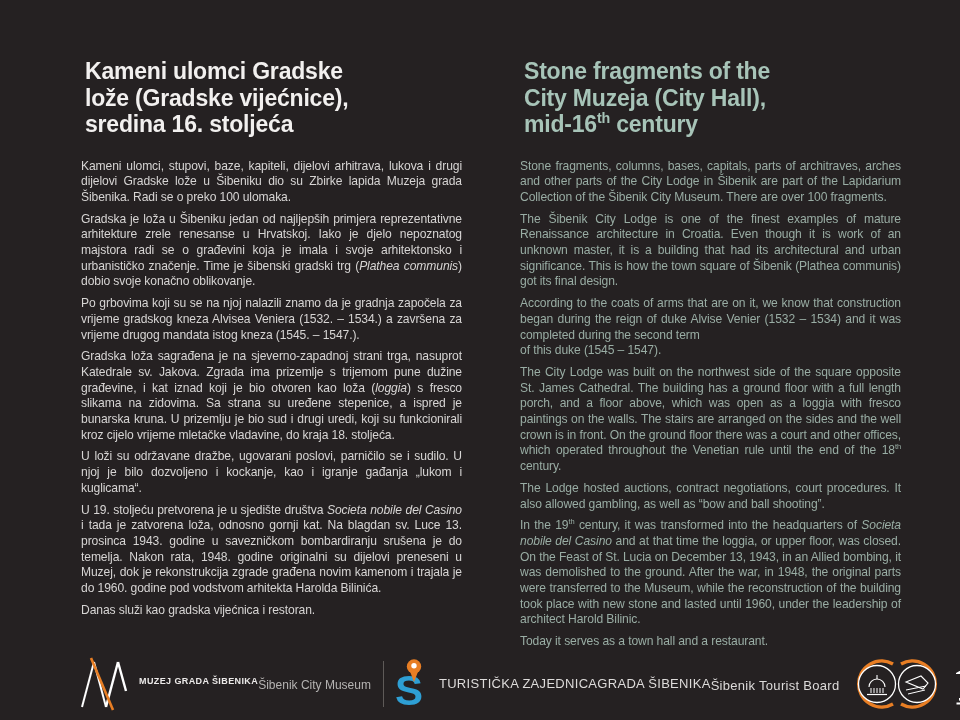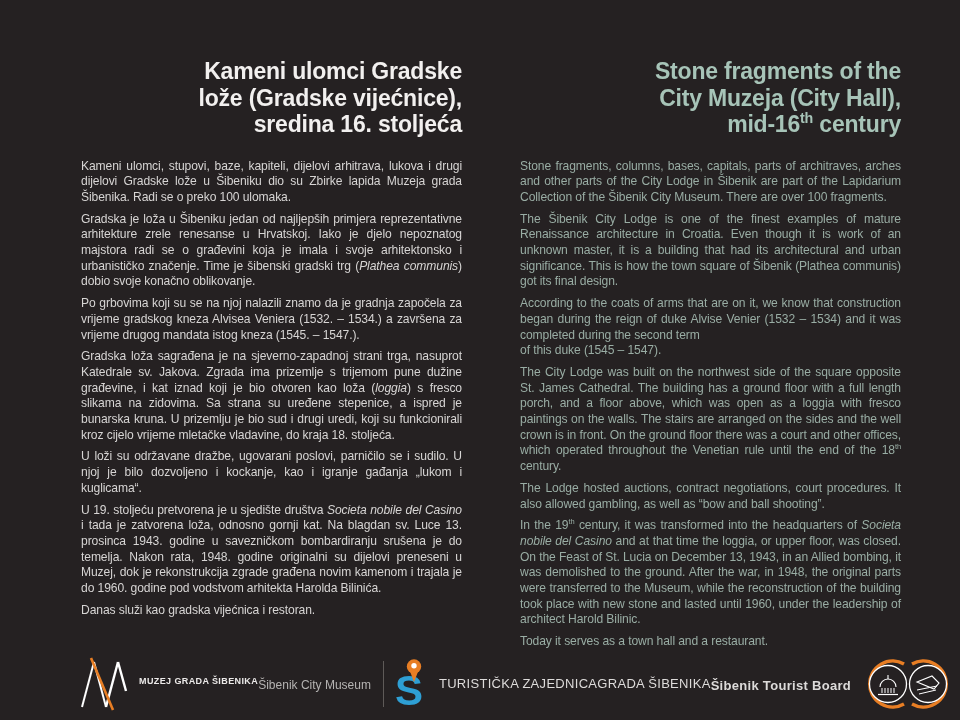--- a/index.html
+++ b/index.html
@@ -10,21 +10,21 @@
     position:relative;
     overflow:hidden;
   }
   .panel{position:absolute;inset:0;}
 
   
   .col{position:absolute;top:58px;width:381px;}
   .col-left{left:81px;}
   .col-right{left:520px;}
 
-  .heading{font-weight:bold;font-size:23px;line-height:26.5px;letter-spacing:-0.2px;margin:0 0 21px 4px;text-align:right;}
+  .heading{font-weight:bold;font-size:23px;line-height:26.5px;letter-spacing:-0.2px;margin:0 0 21px 4px;}
   .col-left .heading{color:#f2f0ef;}
   .col-right .heading{color:#a7c4b8;}
 
   .body-text p{
     font-size:12.1px;line-height:15.7px;letter-spacing:-0.1px;
     text-align:justify;margin:0 0 6px 0;
   }
   .col-left .body-text p{color:#d7d5d4;}
   .col-right .body-text p{color:#99ada4;}
   .it{font-style:italic;}
@@ -36,21 +36,21 @@
     display:flex;align-items:center;
   }
   .footer svg{display:block;}
   .logo-text{display:flex;justify-content:center;}
   .museum-text{margin-left:9px;margin-right:12px;}
   .museum-title{font-size:9px;font-weight:bold;color:#eceae9;letter-spacing:0.4px;white-space:nowrap;}
   .museum-sub{font-size:12px;color:#b5b3b2;margin-top:2px;white-space:nowrap;}
   .v-sep{width:1px;height:46px;background:#5e5a58;margin:0 11px 0 0;}
   .tourist-text{margin-left:8px;margin-right:13px;}
   .tourist-line{font-size:13px;color:#dddbda;letter-spacing:0.3px;white-space:nowrap;line-height:9px;}
-  .tourist-line.bold{font-weight:bold;margin-top:2px;}
+  .tourist-line.bold{font-weight:normal;margin-top:2px;}
   .badge-gap{margin-right:15px;}
   .small-gap{margin-right:8px;}
 </style>
 </head>
 <body>
 
 <div class="panel">
 
   <div class="col col-left">
     <h1 class="heading">

